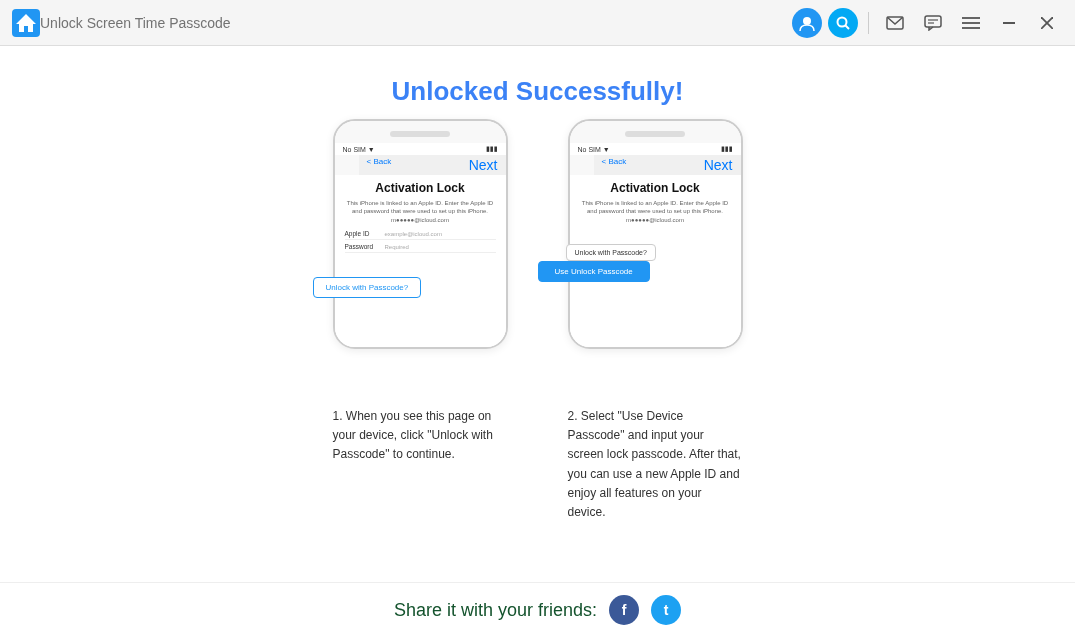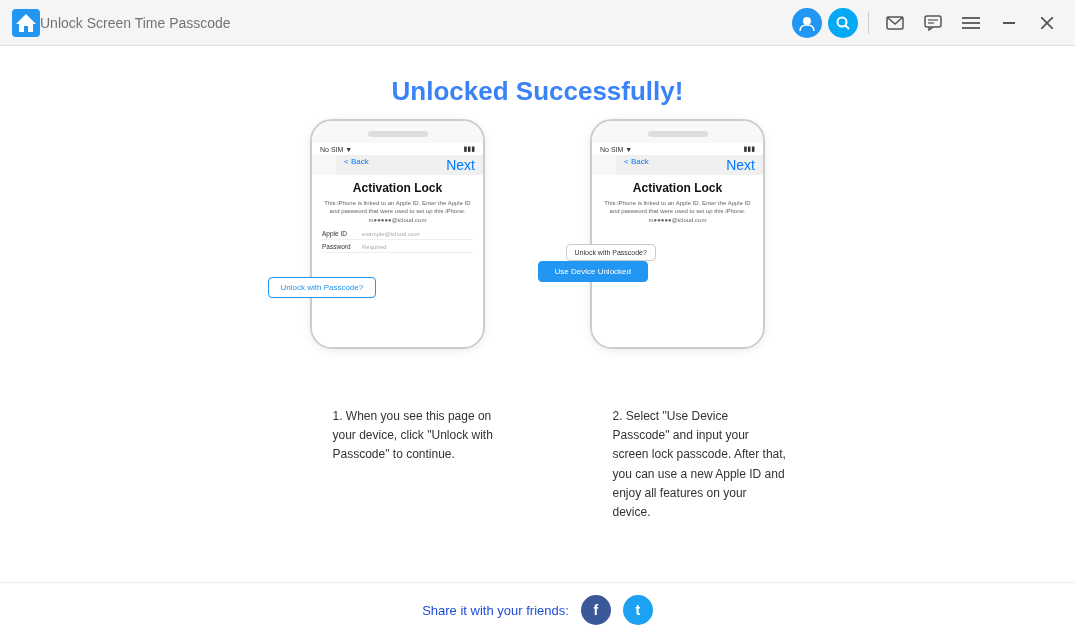--- a/index.html
+++ b/index.html
@@ -82,30 +82,30 @@
     .popup-above {
       position: absolute; top: 125px; left: -2px;
       background: #fff; border: 1.5px solid #ccc;
       border-radius: 4px; padding: 4px 8px;
       font-size: 7px; color: #333;
       white-space: nowrap; z-index: 10;
     }
 
     
     .step-desc {
-      width: 175px; font-size: 12px; color: #333; line-height: 1.6; margin-top: 14px; margin-left: 45px;
+      width: 175px; font-size: 12px; color: #333; line-height: 1.6; margin-top: 14px;
     }
 
     
     .footer {
       border-top: 1px solid #eee; padding: 12px 0;
       display: flex; align-items: center; justify-content: center; gap: 12px;
       flex-shrink: 0;
     }
-    .share-label { font-size: 13px; color: #1d4ed8; }
+    .share-label { font-size: 18px; color: #14532d; }
     .social-btn {
       width: 30px; height: 30px; border-radius: 50%;
       display: flex; align-items: center; justify-content: center;
       color: #fff; font-size: 14px; font-weight: bold; cursor: pointer;
     }
     .fb { background: #3b5998; }
     .tw { background: #1da1f2; }
 
     
     .house-icon { width: 28px; height: 28px; }
@@ -230,21 +230,21 @@
             <div class="phone-act-title">Activation Lock</div>
             <div class="phone-act-desc">This iPhone is linked to an Apple ID. Enter the Apple ID and password that were used to set up this iPhone. m●●●●●@icloud.com</div>
           </div>
         </div>
       </div>
 
       <div class="popup-above">
         <span>Unlock with Passcode?</span>
       </div>
       <div class="popup2">
-        <span>Use Device Unlocked</span>
+        <span>Use Unlock Passcode</span>
       </div>
       <div class="step-desc" style="margin-top:58px;">2. Select "Use Device Passcode" and input your screen lock passcode. After that, you can use a new Apple ID and enjoy all features on your device.</div>
     </div>
 
   </div>
 
 </div>
 
 <div class="footer">
   <span class="share-label">Share it with your friends:</span>

